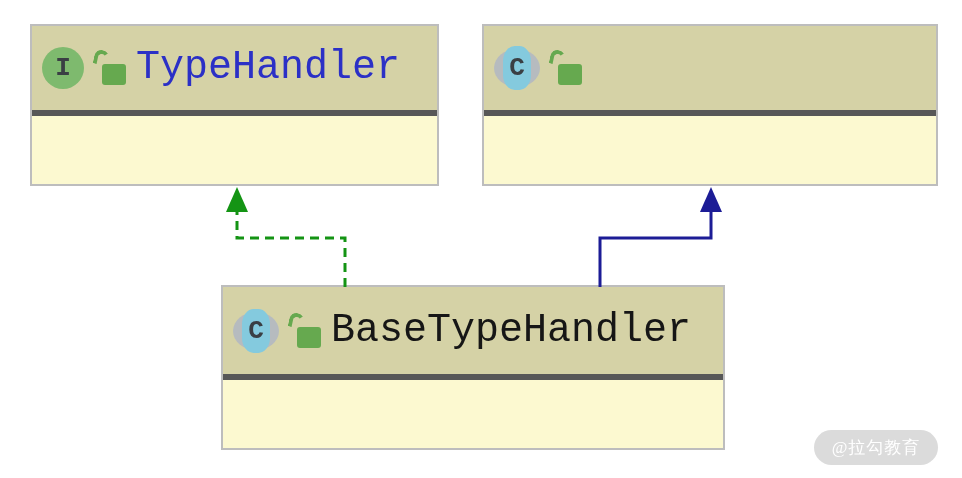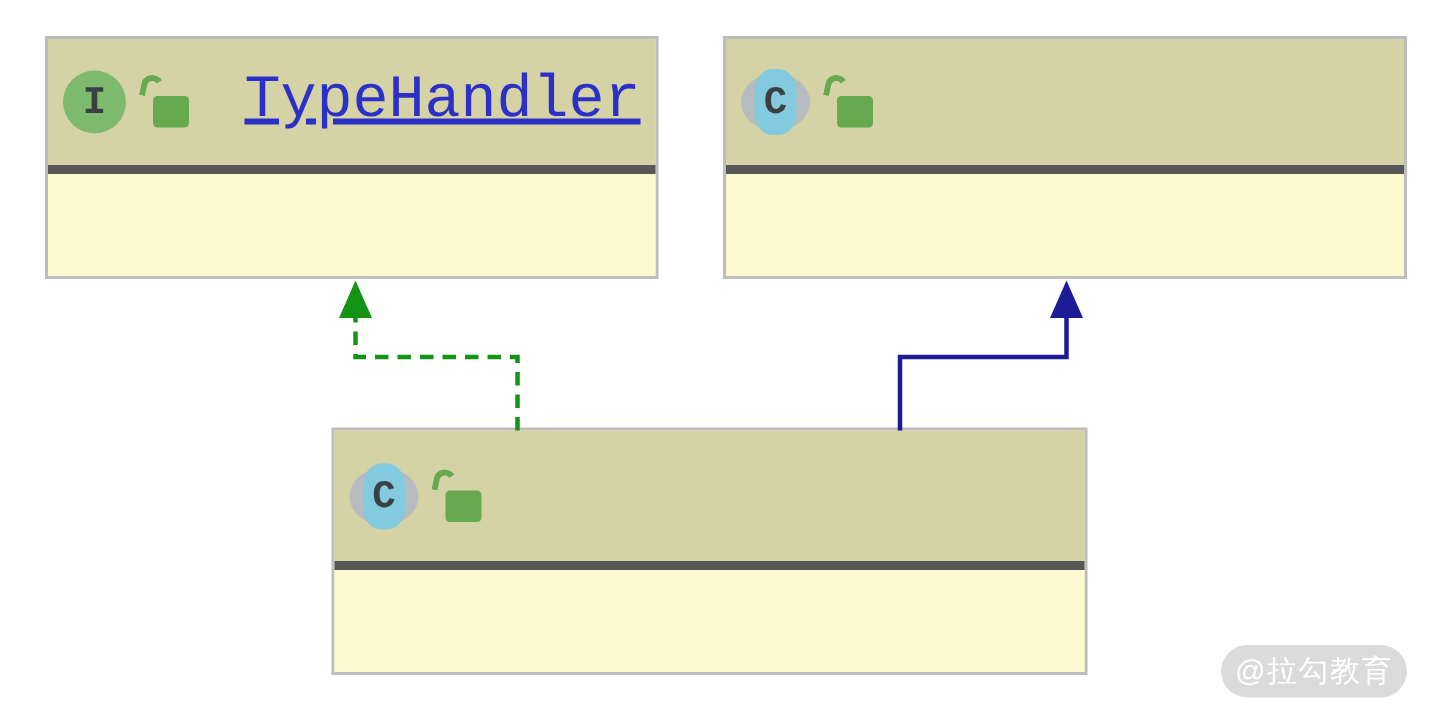--- a/index.html
+++ b/index.html
@@ -48,28 +48,27 @@
     align-items:center;
     padding:0 10px 0 10px;
     gap:10px;
   }
   #node-basetypehandler .node-header{height:87px;}
   .node-sep{height:6px;flex:0 0 auto;background:var(--separator);}
   .node-body{flex:1;background:var(--body-bg);}
 
   .node-title{
     flex:1;
-    text-align:right;
+    text-align:left;
     font-family:"Liberation Mono","DejaVu Sans Mono",monospace;
     font-size:40px;
     line-height:1;
     color:var(--title-dark);
     white-space:nowrap;
     letter-spacing:0;
-    text-decoration:underline;
   }
   .node-title.blue{color:var(--title-blue);}
 
   
   .iface-icon{
     width:42px;height:42px;border-radius:50%;
     background:var(--iface-green);
     display:flex;align-items:center;justify-content:center;
     font-family:"Liberation Mono","DejaVu Sans Mono",monospace;
     font-weight:bold;font-size:26px;color:var(--glyph-dark);
@@ -112,23 +111,23 @@
     pointer-events:none;
   }
   svg.edges g{pointer-events:stroke;}
 
   .watermark{
     position:absolute;left:814px;top:430px;width:124px;height:35px;
     border-radius:18px;
     background:var(--watermark-bg);
     color:var(--watermark-text);
     display:flex;align-items:center;justify-content:center;
-    font-size:20px;
+    font-size:17px;
     letter-spacing:1px;
-    font-family:Liberation Sans, sans-serif;
+    font-family:Liberation Serif, serif;
   }
 </style>
 </head>
 <body>
 
 <div class="node" id="node-typehandler">
   <div class="node-header">
     <span class="iface-icon">I</span>
     <span class="lock-icon">
       <span class="shackle"></span>
@@ -158,20 +157,21 @@
 <div class="node" id="node-basetypehandler">
   <div class="node-header">
     <span class="class-icon">
       <span class="paren-disc"></span>
       <span class="class-badge">C</span>
     </span>
     <span class="lock-icon">
       <span class="shackle"></span>
       <span class="lock-body"></span>
     </span>
+    <span class="node-title">BaseTypeHandler</span>
   </div>
   <div class="node-sep"></div>
   <div class="node-body"></div>
 </div>
 
 <svg class="edges" viewBox="0 0 962 478">
   <g>
     <polyline points="345,287 345,238 237,238 237,211" fill="none" stroke-width="3" stroke="#149414" stroke-dasharray="9 6"></polyline>
     <polygon points="237,187 226,212 248,212" fill="#149414"></polygon>
   </g>

